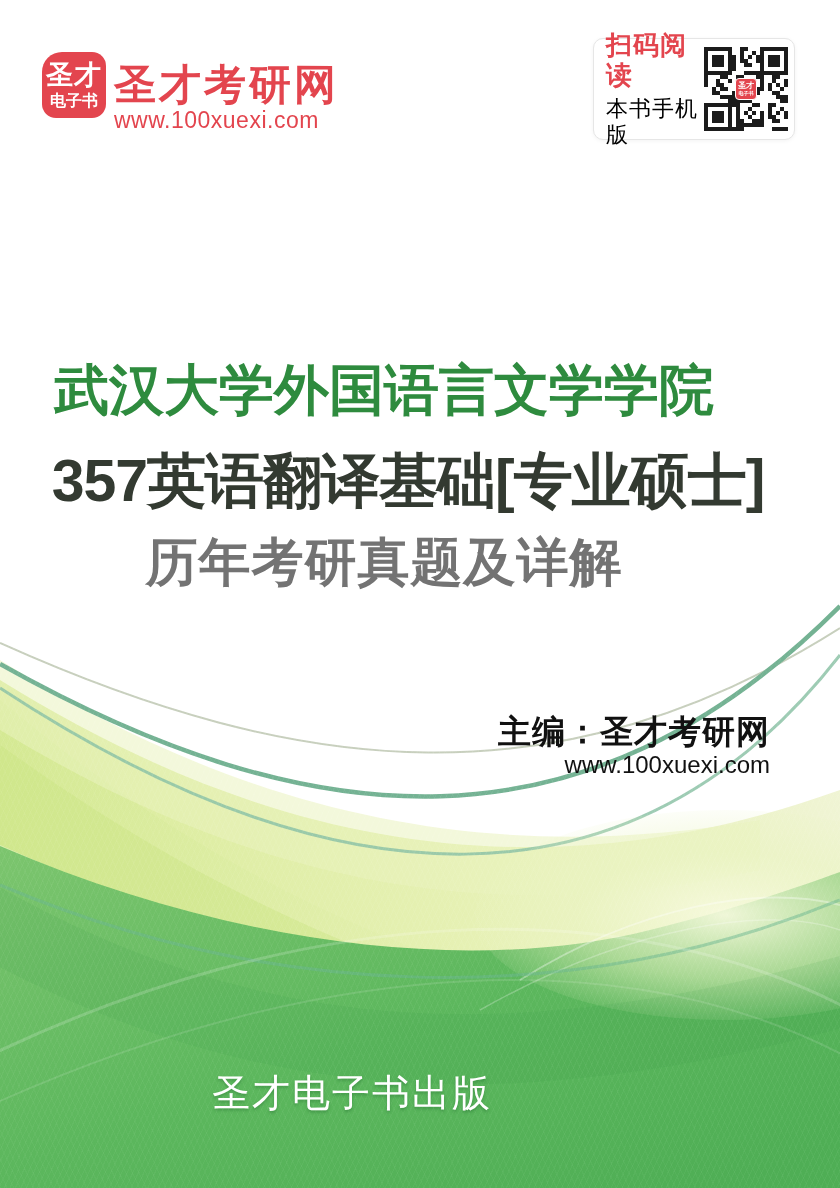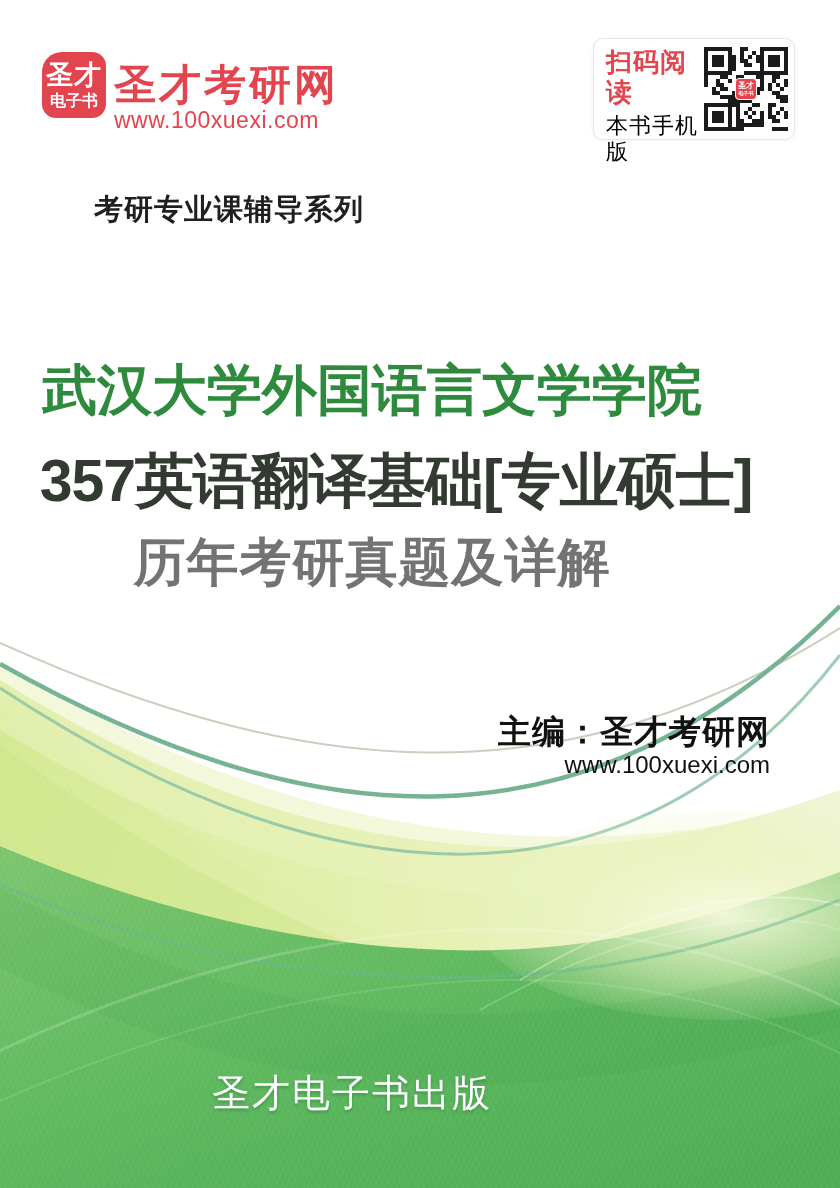--- a/index.html
+++ b/index.html
@@ -28,40 +28,40 @@
   .brand-badge .b2{font-size:16px;font-weight:bold;margin-top:4px;}
   .brand-text{margin-left:8px;color:#e3454e;margin-top:11px;}
   .brand-site{font-size:42px;font-weight:bold;letter-spacing:3px;line-height:44px;}
   .brand-url{font-size:23px;line-height:24px;margin-top:1px;letter-spacing:.5px;}
 
   
   .qr-panel{
     position:absolute;left:593px;top:38px;width:202px;height:102px;
     background:#ffffff;border:1px solid #e6e6e6;border-radius:10px;
     box-shadow:0 1px 4px rgba(0,0,0,.05);
-    display:flex;align-items:flex-start;box-sizing:border-box;padding:8px 6px 8px 12px;
+    display:flex;align-items:center;box-sizing:border-box;padding:8px 6px 8px 12px;
   }
   .qr-captions{flex:1 1 auto;}
   .qr-cap1{font-size:26px;font-weight:bold;color:#e3454e;letter-spacing:1px;line-height:30px;}
   .qr-cap2{font-size:22px;color:#000000;letter-spacing:1px;line-height:26px;margin-top:6px;}
   .qr-box{position:relative;width:84px;height:84px;flex:0 0 auto;}
   .qr-box svg{width:84px;height:84px;display:block;}
   .qr-center-badge{
     position:absolute;left:31px;top:31px;width:22px;height:22px;background:#e3454e;
     border-radius:4px;border:1px solid #fff;box-sizing:border-box;
     display:flex;flex-direction:column;align-items:center;justify-content:center;color:#fff;line-height:1;
   }
   .qr-center-badge .c1{font-size:8px;font-weight:bold;}
   .qr-center-badge .c2{font-size:5px;font-weight:bold;margin-top:1px;}
 
   
   .series{position:absolute;left:94px;top:190px;font-size:29px;font-weight:bold;color:#1f1f1f;letter-spacing:1px;}
 
   
-  .title{position:absolute;left:4px;width:736px;text-align:center;white-space:nowrap;}
+  .title{position:absolute;left:16px;width:736px;text-align:center;white-space:nowrap;}
   .title-l1{top:354px;font-size:55px;font-weight:800;color:#2e8b3e;letter-spacing:0px;}
   .title-l2{top:442px;font-size:59px;font-weight:900;color:#333a31;letter-spacing:-1px;padding-left:24px;}
   .title-l3{top:528px;font-size:52px;font-weight:800;color:#737373;letter-spacing:1px;}
 
   
   .editor{position:absolute;right:70px;top:716px;text-align:right;color:#111;}
   .editor-line1{font-size:33px;font-weight:bold;letter-spacing:1px;line-height:32px;}
   .editor-line2{font-size:24px;line-height:30px;margin-top:2px;}
 
   
@@ -368,21 +368,20 @@
           <rect x="19" y="20" width="1" height="1" fill="#1b1b1b"></rect>
           <rect x="20" y="20" width="1" height="1" fill="#1b1b1b"></rect>
         </svg>
       <div class="qr-center-badge">
         <span class="c1">圣才</span>
         <span class="c2">电子书</span>
       </div>
     </div>
   </div>
 
-  <div class="series">考研专业课辅导系列</div>
 
   <div class="title title-l1">武汉大学外国语言文学学院</div>
   <div class="title title-l2">357英语翻译基础[专业硕士]</div>
   <div class="title title-l3">历年考研真题及详解</div>
 
   <div class="editor">
     <div class="editor-line1">主编：圣才考研网</div>
     <div class="editor-line2">www.100xuexi.com</div>
   </div>
 

